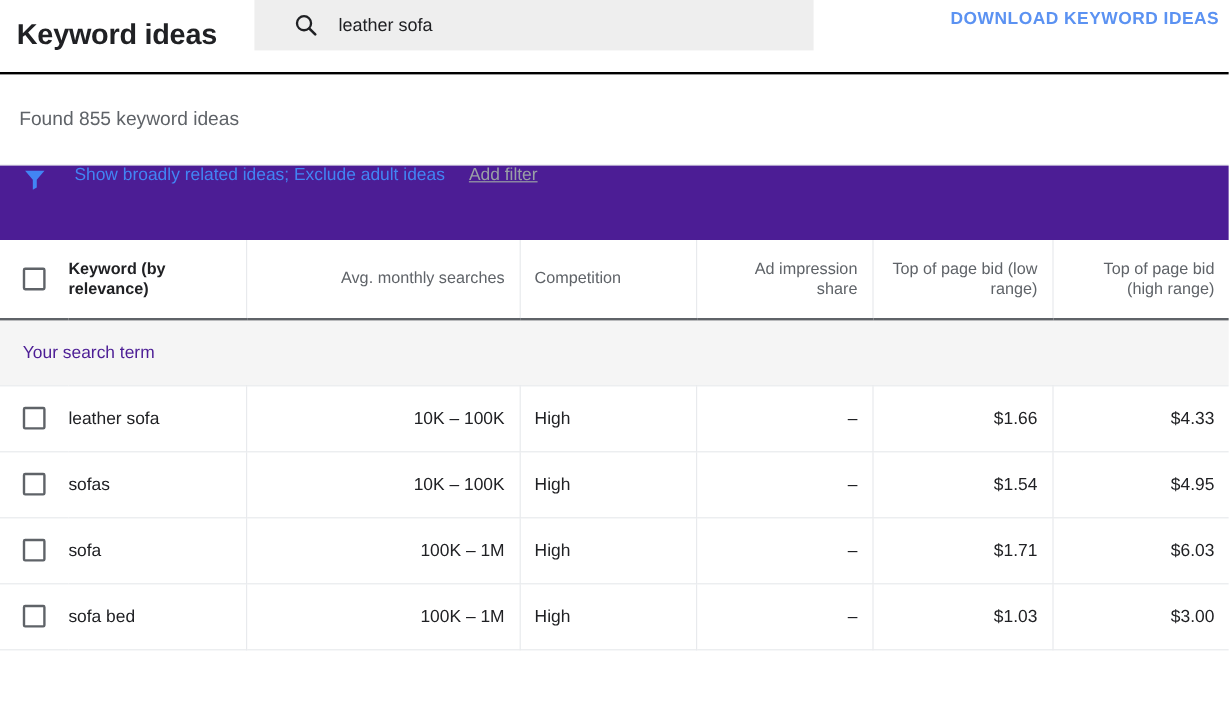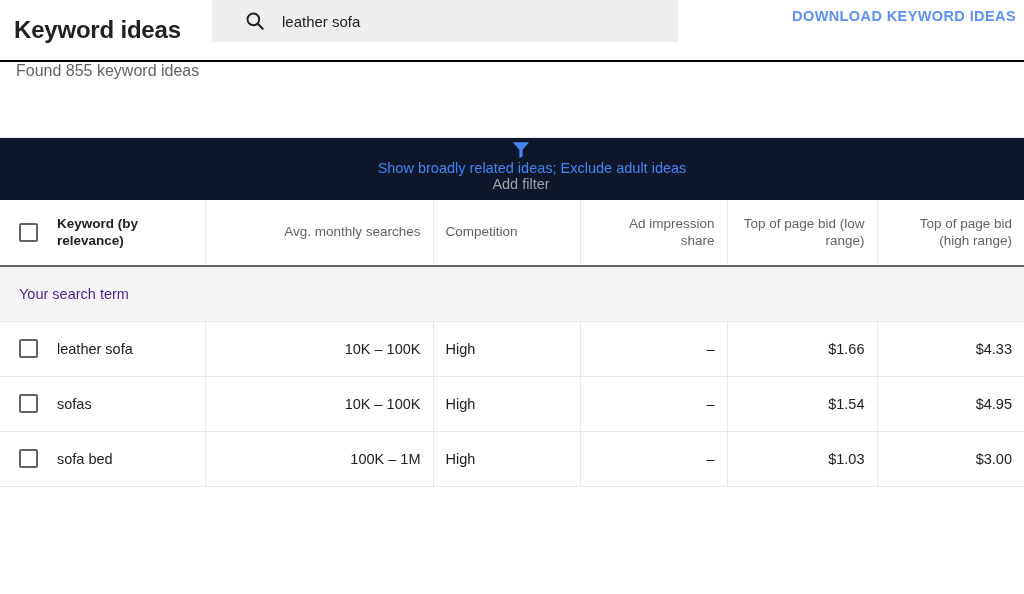--- a/index.html
+++ b/index.html
@@ -73,62 +73,62 @@
     white-space: nowrap;
     background: none;
     border: none;
     font-family: Liberation Sans, sans-serif;
   }
 
   
   .found-bar {
     height: 76px;
     display: flex;
-    align-items: flex-start;
+    align-items: center;
     padding-left: 16px;
     border-bottom: 1px solid #e8eaed;
     background: #fff;
   }
 
   .found-text {
     font-size: 16px;
     color: #5f6368;
     white-space: nowrap;
   }
 
   
   .filter-bar {
     height: 62px;
     display: flex;
-    align-items: center;
     padding-left: 18px;
-    background: #0f172a;
-    flex-direction: column;
+    background: #4c1d95;
   }
 
   .filter-icon {
     width: 22px;
     height: 22px;
     flex: 0 0 22px;
     display: block;
   }
 
   .filter-chip {
     font-size: 14.5px;
     color: #4285f4;
     margin-left: 22px;
     cursor: pointer;
     white-space: nowrap;
   }
 
   .add-filter {
     font-size: 14.5px;
     color: #9aa0a6;
-    cursor: pointer;
-    white-space: nowrap;
+    margin-left: 20px;
+    cursor: pointer;
+    white-space: nowrap;
+    text-decoration: underline;
   }
 
   
   .kw-table {
     width: 1024px;
     border-collapse: collapse;
     table-layout: fixed;
   }
 
   .kw-table th, .kw-table td {
@@ -270,20 +270,29 @@
         <td class="cell-check"><span class="checkbox"></span></td>
         <td class="cell-keyword">sofas</td>
         <td>10K – 100K</td>
         <td class="cell-comp">High</td>
         <td>–</td>
         <td>$1.54</td>
         <td>$4.95</td>
       </tr>
       <tr>
         <td class="cell-check"><span class="checkbox"></span></td>
+        <td class="cell-keyword">sofa</td>
+        <td>100K – 1M</td>
+        <td class="cell-comp">High</td>
+        <td>–</td>
+        <td>$1.71</td>
+        <td>$6.03</td>
+      </tr>
+      <tr>
+        <td class="cell-check"><span class="checkbox"></span></td>
         <td class="cell-keyword">sofa bed</td>
         <td>100K – 1M</td>
         <td class="cell-comp">High</td>
         <td>–</td>
         <td>$1.03</td>
         <td>$3.00</td>
       </tr>
     </tbody>
 </table>
 

